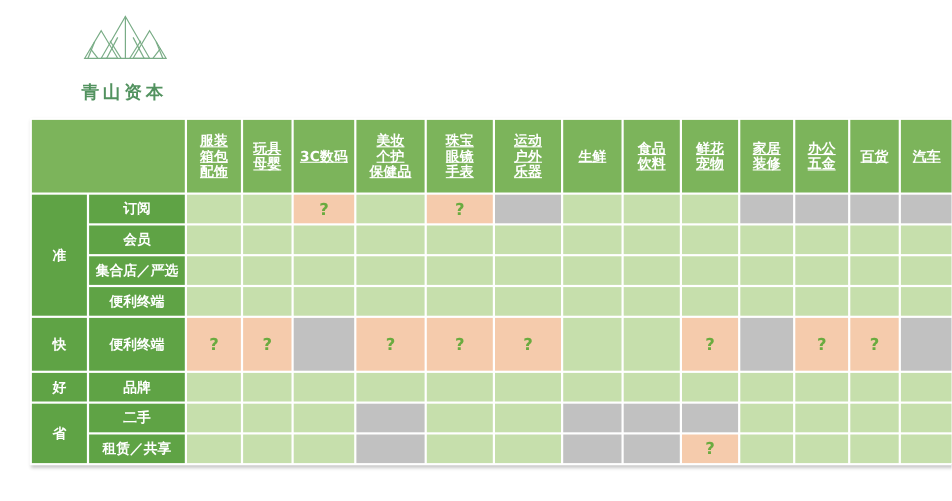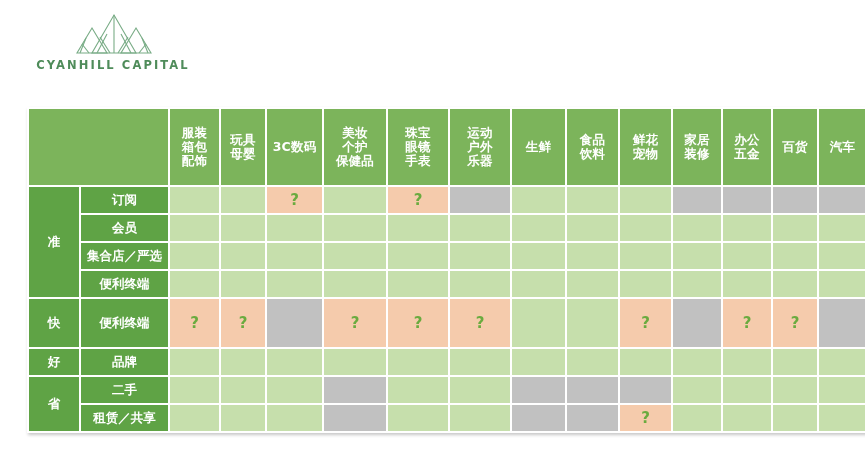--- a/index.html
+++ b/index.html
@@ -78,25 +78,26 @@
     color: #ffffff;
     box-sizing: border-box;
   }
 
   
   .hdr-blank {
     background: #7cb45b;
   }
   .col-head {
     background: #7cb45b;
-    height: 76px;
+    height: 66px;
     color: #ffffff;
     font-size: 13px;
     letter-spacing: 0.2px;
     padding: 2px 1px;
+    text-decoration: underline;
   }
   .col-head .ln { display: block; }
 
   
   .grp {
     background: #5fa345;
     color: #ffffff;
     font-size: 14px;
     width: 50px;
   }
@@ -138,21 +139,21 @@
       <path d="M41 22 L31 41"></path>
       <path d="M55 22 L65 41"></path>
       <path d="M20 26 L14 41"></path>
       <path d="M76 26 L82 41"></path>
       <path d="M34 25 L44 41"></path>
       <path d="M62 25 L52 41"></path>
       <path d="M16 32 L23 41"></path>
       <path d="M80 32 L73 41"></path>
     </g>
   </svg>
-  <div class="logo-wordmark">CYANHILL CAPITAL</div>
+  <div class="logo-cn">青山资本</div>
 </div>
 
 <table class="matrix">
   <colgroup>
     <col style="width:50px">
     <col style="width:87px">
     <col style="width:49px">
       <col style="width:44px">
       <col style="width:55px">
     <col style="width:62px">

